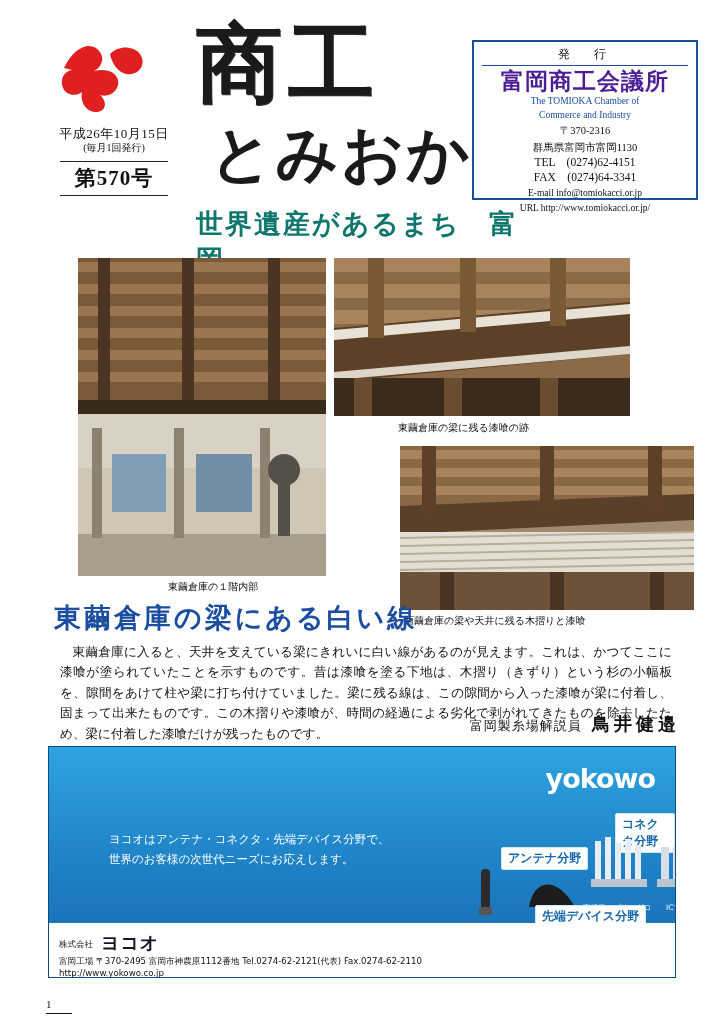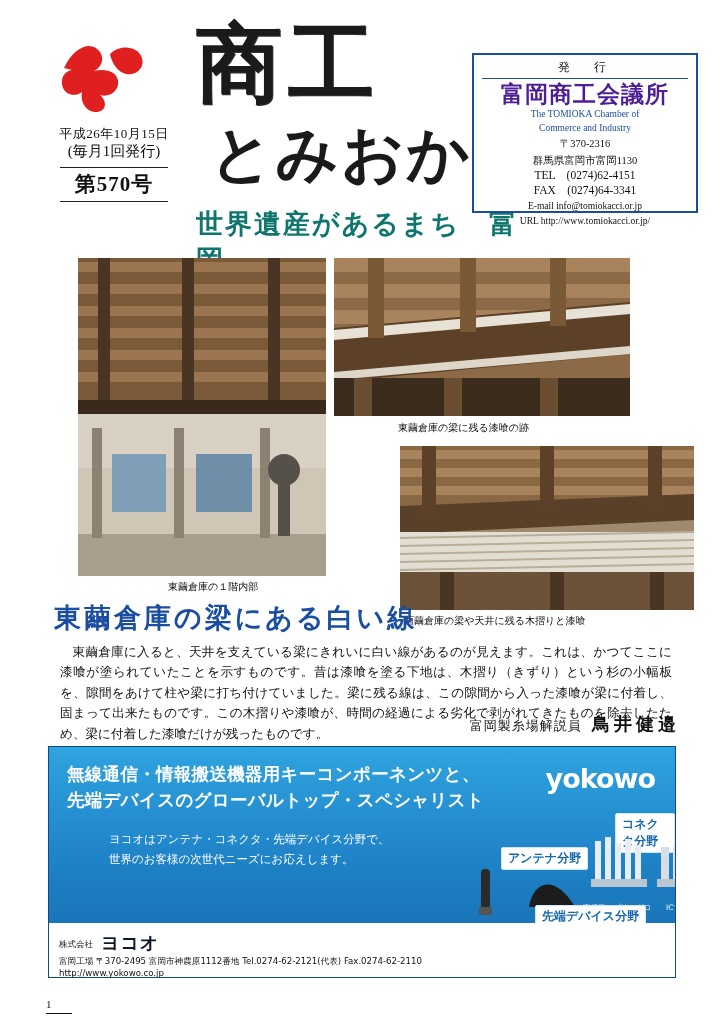--- a/index.html
+++ b/index.html
@@ -20,21 +20,21 @@
   .logo-mark {
     position: absolute; left: 58px; top: 38px; width: 86px; height: 76px;
   }
   .logo-mark svg { display:block; }
 
   .date-block {
     position: absolute; left: 44px; top: 126px; width: 140px;
     text-align: center; line-height: 1.25;
   }
   .date-line1 { font-size: 13px; letter-spacing: 0.5px; }
-  .date-line2 { font-size: 15px; }
+  .date-line2 { font-size: 10px; }
   .issue-no {
     margin-top: 6px;
     font-size: 21px; font-weight: bold; letter-spacing: 1px;
     border-top: 1px solid #222; border-bottom: 1px solid #222;
     padding: 3px 0 4px; display:inline-block; min-width: 108px; text-align: center;
   }
 
   .title-main {
     position: absolute; left: 196px; top: 24px; width: 300px; height: 180px;
   }
@@ -57,21 +57,21 @@
     color: #1a1a1a;
   }
   .subtitle-band {
     position: absolute; left: 196px; top: 206px; width: 330px;
     font-size: 27px; font-weight: bold; letter-spacing: 2px;
     color: #0f766e;
   }
 
   
   .pub-box {
-    position: absolute; right: 26px; top: 53px; width: 226px; height: 160px;
+    position: absolute; right: 26px; top: 40px; width: 226px; height: 160px;
     border: 2px solid #1b4ea0; background: #fff;
     padding: 4px 6px 6px; text-align: center;
   }
   .pub-label {
     font-size: 12px; letter-spacing: 6px; color: #111;
     border-bottom: 1px solid #1b4ea0; padding-bottom: 2px; margin: 0 2px 3px;
   }
   .pub-name {
     font-size: 23px; font-weight: bold; letter-spacing: 1px; color: #4c1d95;
     line-height: 1.1;
@@ -312,24 +312,20 @@
     <p>一方現在は公開されていませんが、西繭倉庫には木摺りと漆喰が残されています。</p>
   </div>
 
   <div class="byline">
     <span>富岡製糸場解説員</span>
     <span class="nm">鳥井健邉</span>
   </div>
 
   <div class="ad">
 
-    <div class="ad-h1">
-      <div>無線通信・情報搬送機器用キーコンポーネンツと、</div>
-      <div>先端デバイスのグローバルトップ・スペシャリスト</div>
-    </div>
 
     <div class="ad-sub">
       <div>ヨコオはアンテナ・コネクタ・先端デバイス分野で、</div>
       <div>世界のお客様の次世代ニーズにお応えします。</div>
     </div>
 
     <div class="ad-brand">yokowo</div>
 
     <div class="ad-cat" style="left:566px; top:66px;">コネクタ分野</div>
     <svg style="position:absolute; left:540px; top:86px;" width="120" height="70">

